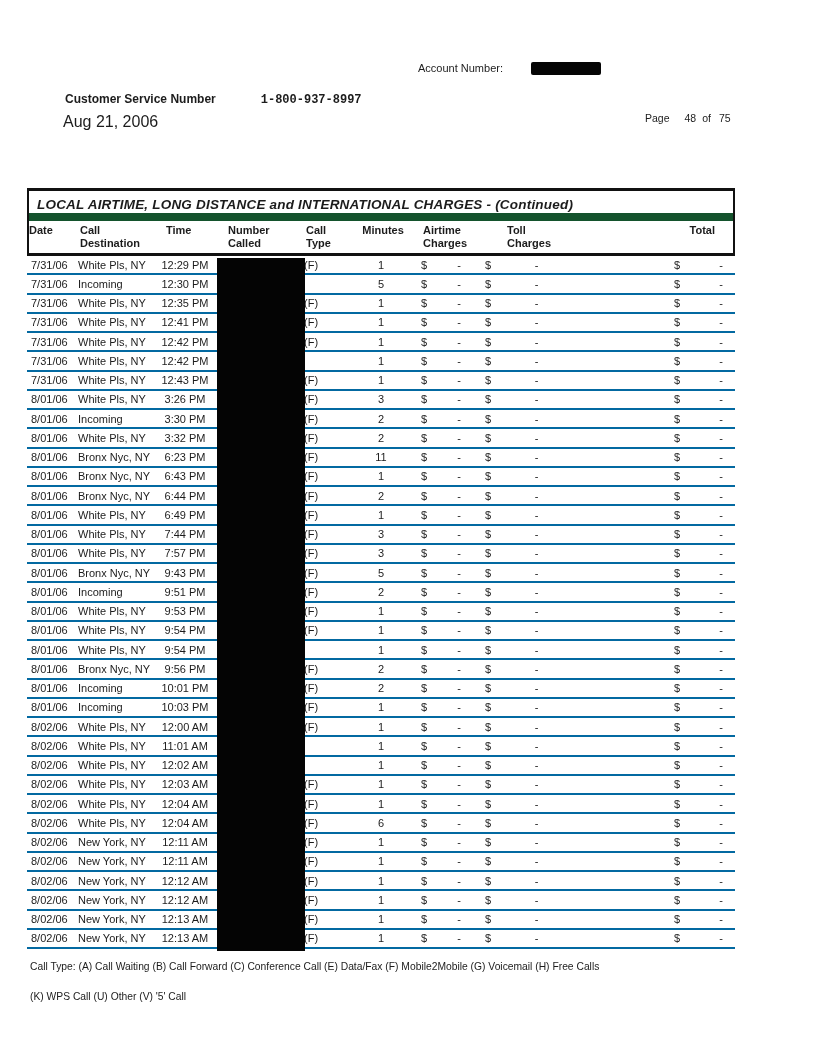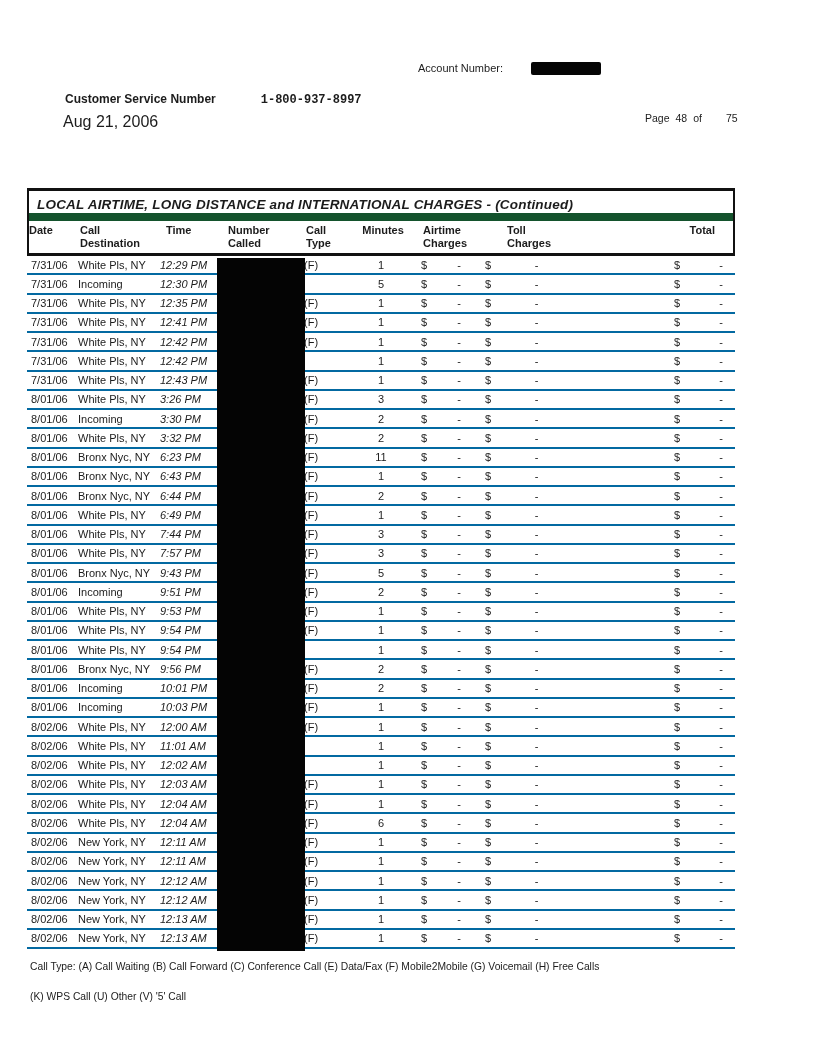--- a/index.html
+++ b/index.html
@@ -22,23 +22,23 @@
   .redact-name { width:92px; height:17px; border-radius:8px 3px 3px 8px; transform:rotate(-1.5deg); margin-left:1px; }
   .redact-acct { width:70px; height:13px; border-radius:2px; margin-top:1px; }
 
   .cs-line { position:absolute; left:65px; top:92px; font-size:12px; font-weight:bold; white-space:nowrap; }
   .cs-line .cs-number { margin-left:45px;font-family:Liberation Mono, monospace; }
 
   .stmt-date { position:absolute; left:63px; top:113px; font-size:16px; }
 
   .page-ind { position:absolute; left:645px; top:112px; font-size:10.5px; display:flex; }
   .page-ind span { display:inline-block; }
-  .pi-label { margin-right:6px; }
+  .pi-label { margin-right:15px; }
   .pi-num { margin-right:6px; }
-  .pi-of { margin-right:24px; }
+  .pi-of { margin-right:8px; }
 
   
   .bill-table { position:absolute; left:27px; top:188px; width:708px; }
   .head-block { border:2px solid #111; border-top-width:3px; border-bottom-width:3px; }
   .t-title {
     height:30px; line-height:27px;
     border-bottom:8px solid #14532d;
     font-size:13.5px; font-weight:bold; font-style:italic;
     padding-left:8px; white-space:nowrap; letter-spacing:0.2px;
   }
@@ -52,21 +52,21 @@
   .h-mins   { width:60px; text-align:center; }
   .h-air    { width:68px; padding-left:10px; }
   .h-toll   { width:85px; padding-left:26px; }
   .h-total  { width:167px; text-align:right; padding-right:18px; }
 
   .table-body { }
   .trow { display:flex; align-items:center; height:19.25px; border-bottom:2px solid #0369a1; font-size:11px; }
   .c { flex:0 0 auto; white-space:nowrap; overflow:visible; }
   .w-date   { width:48px; padding-left:4px; }
   .w-dest   { width:85px; padding-left:3px; }
-  .w-time   { width:58px; text-align:left; padding-right:8px;font-style:italic; }
+  .w-time   { width:58px; text-align:center; padding-right:8px; }
   .w-num    { width:78px; }
   .w-ctype  { width:55px; padding-left:8px; }
   .w-mins   { width:60px; text-align:center; }
   .w-asym   { width:28px; padding-left:10px; }
   .w-aval   { width:40px; text-align:center; }
   .w-tsym   { width:30px; padding-left:6px; }
   .w-tval   { width:55px; text-align:center; }
   .w-spacer { width:110px; }
   .w-totsym { width:20px; }
   .w-totval { width:37px; text-align:right; padding-right:8px; }

